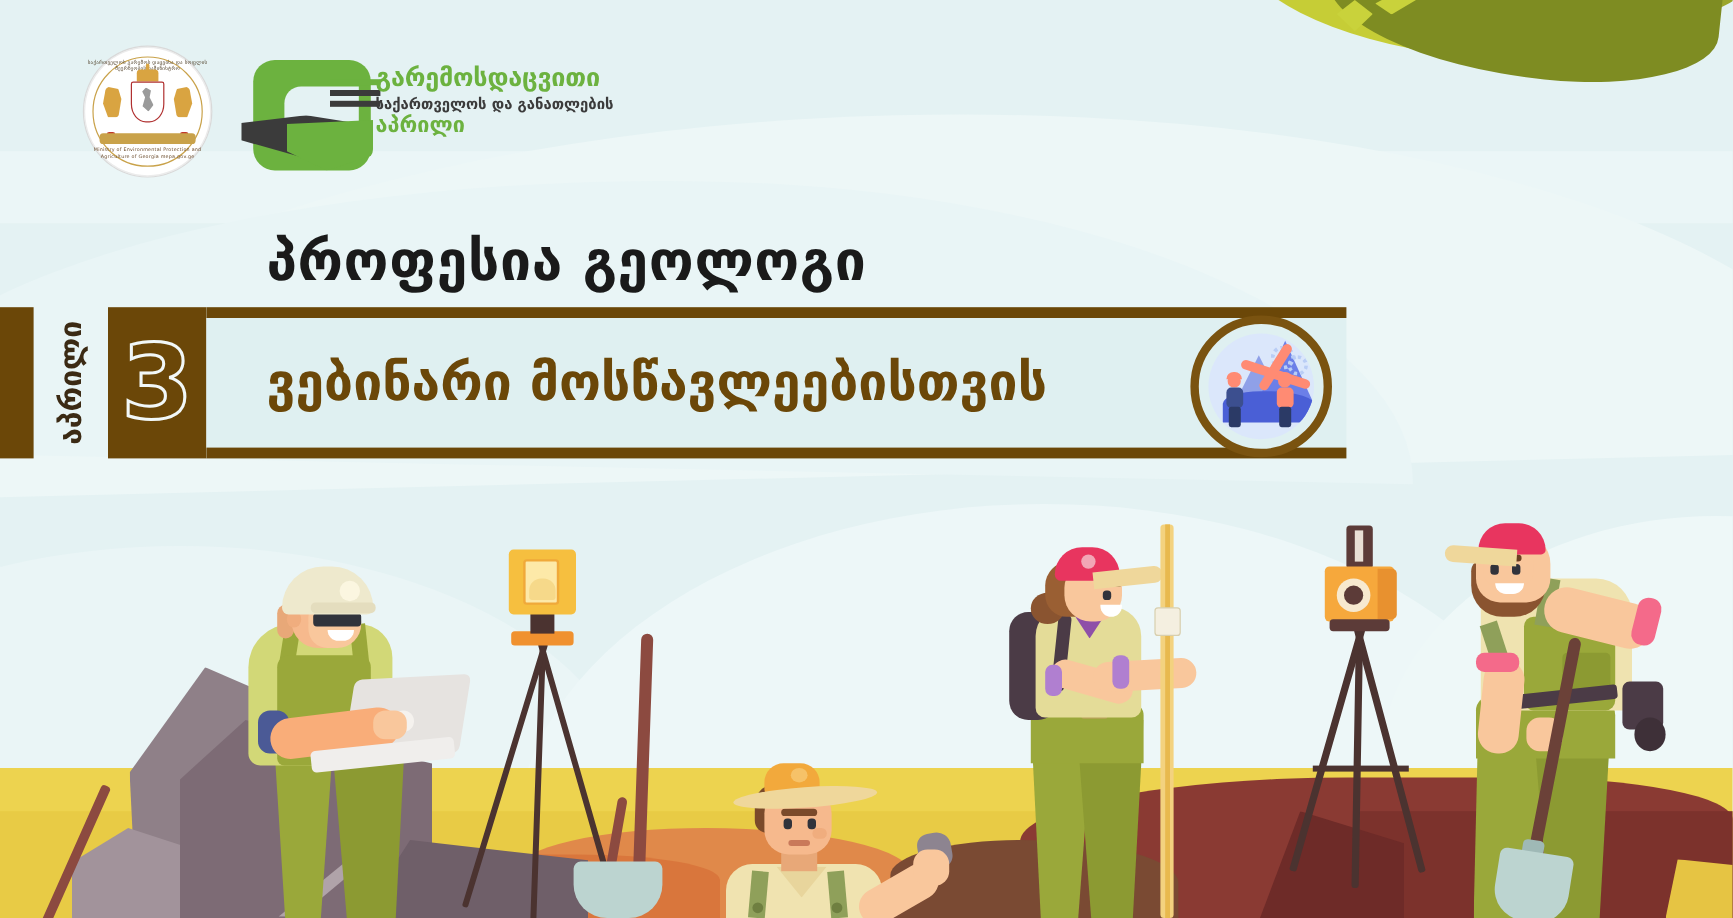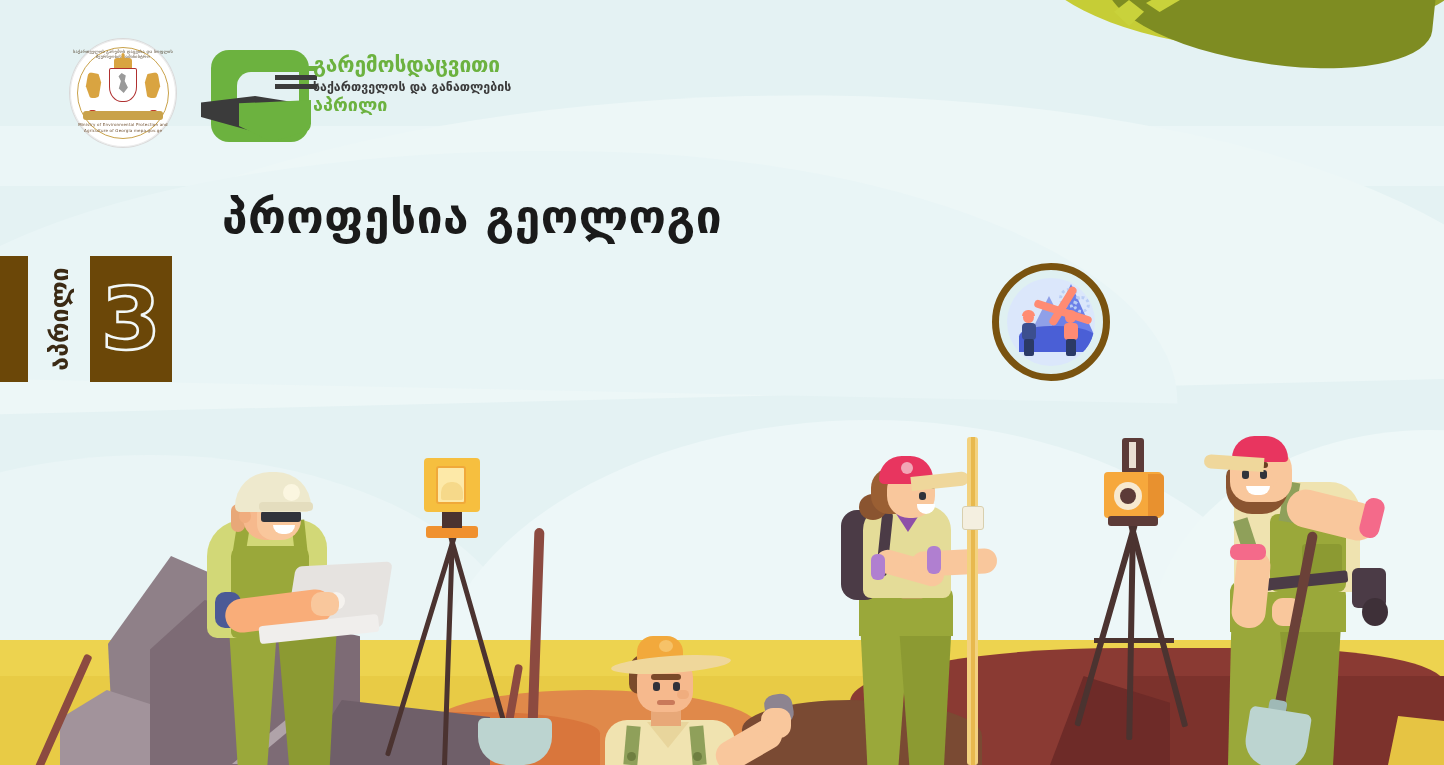--- a/index.html
+++ b/index.html
@@ -460,20 +460,23 @@
   <div class="main-title">პროფესია გეოლოგი</div>
 
   <div class="banner">
     <div class="bn-edge"></div>
     <div class="bn-month">
       <span>აპრილი</span>
     </div>
     <div class="bn-num">
       <span>3</span>
     </div>
+    <div class="bn-panel">
+      <div class="bn-sub">ვებინარი მოსწავლეებისთვის</div>
+    </div>
   </div>
 
   <div class="badge">
     <div class="badge-inner">
       <div class="bg-mount bm1"></div>
       <div class="bg-mount bm2"></div>
       <div class="bg-mount bm3"></div>
       <div class="gear g1"></div>
       <div class="gear g2"></div>
       <div class="pick"></div>

